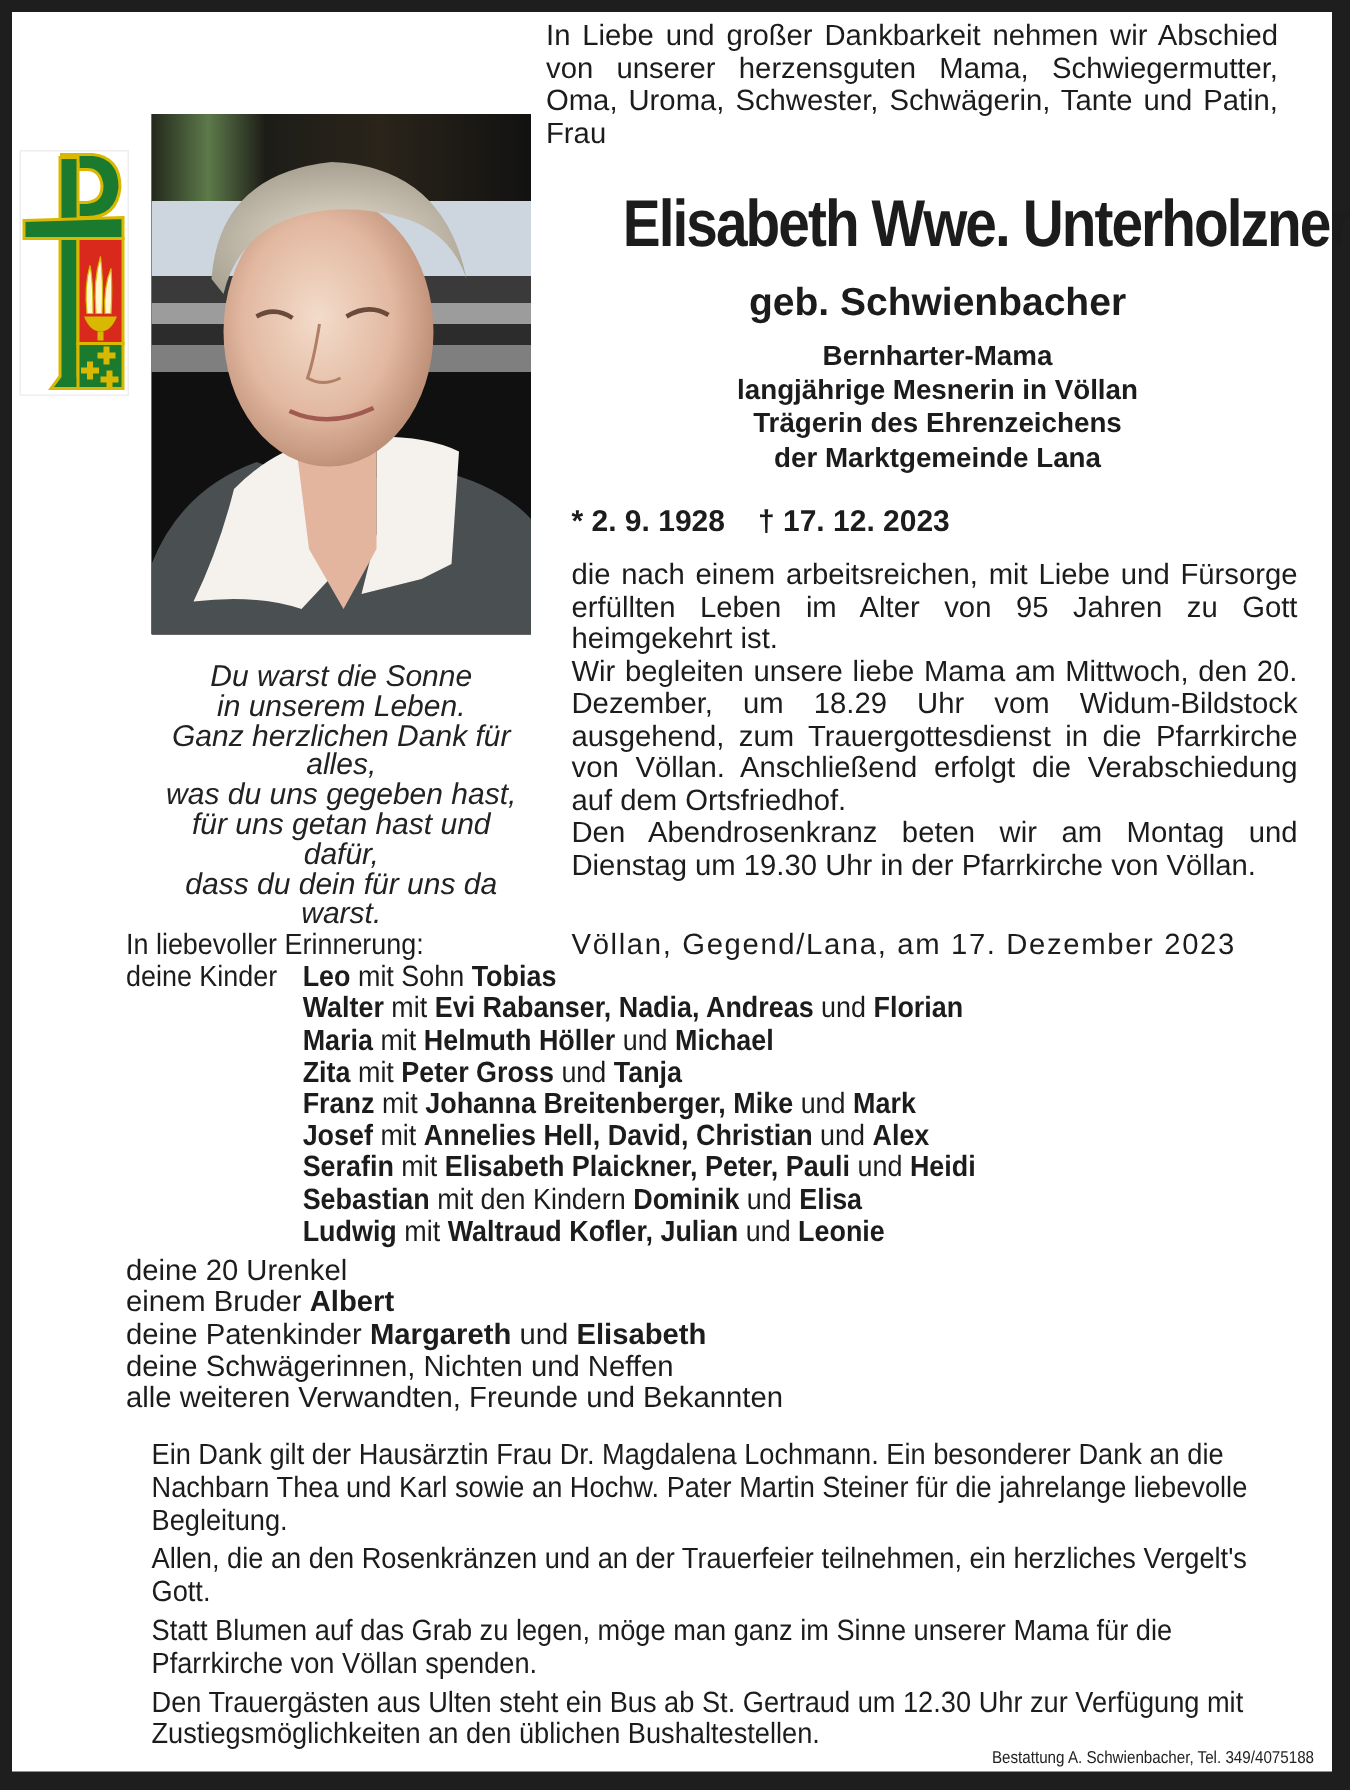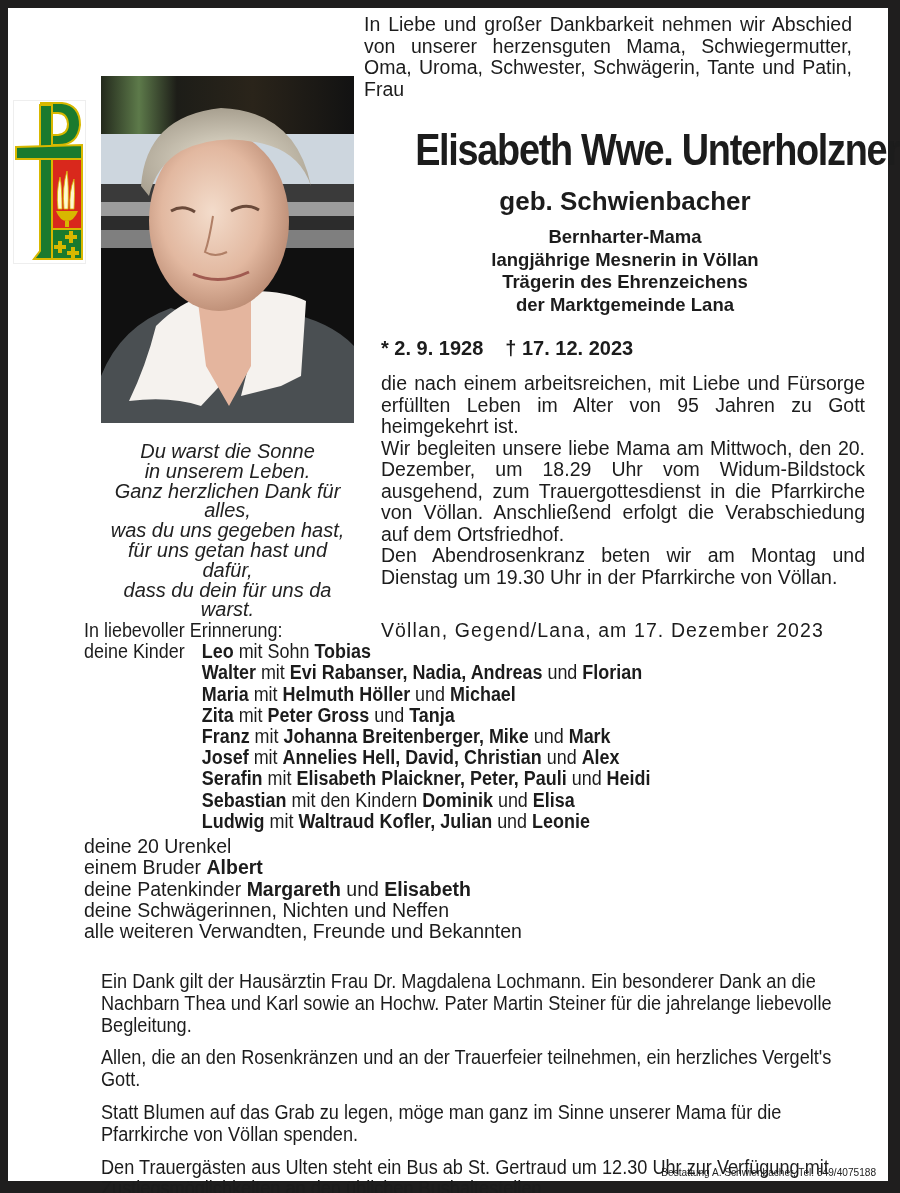--- a/index.html
+++ b/index.html
@@ -111,21 +111,21 @@
   .survivors .lead { width: 128px; flex: none; }
   .survivors b { font-weight: bold; }
   .survivors .cond { transform: scaleX(0.92); transform-origin: left; display: inline-block; }
 
   
   .thanks {
     left: 93px; top: 952px; width: 770px;
     font-size: 19.5px;
     line-height: 21.8px;
   }
-  .thanks p { margin: 11px 0 4px 0; }
+  .thanks p { margin: 0 0 4px 0; }
   .thanks .cond { display: block; transform: scaleX(0.93); transform-origin: left; width: 828px; }
 
   .footer {
     right: 12px; top: 1158px;
     font-size: 11.5px;
     color: #222;
     transform: scaleX(0.88);
     transform-origin: right;
     white-space: nowrap;
   }

